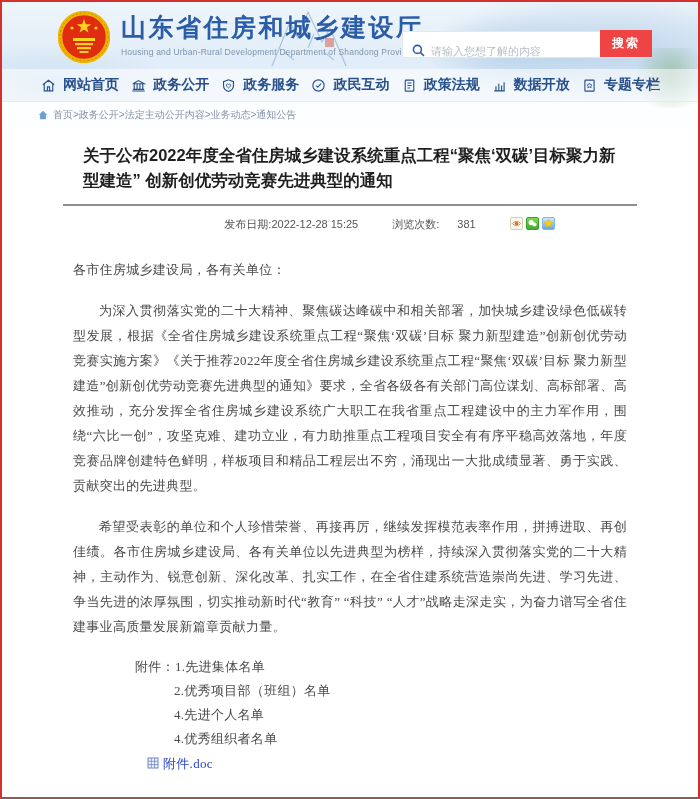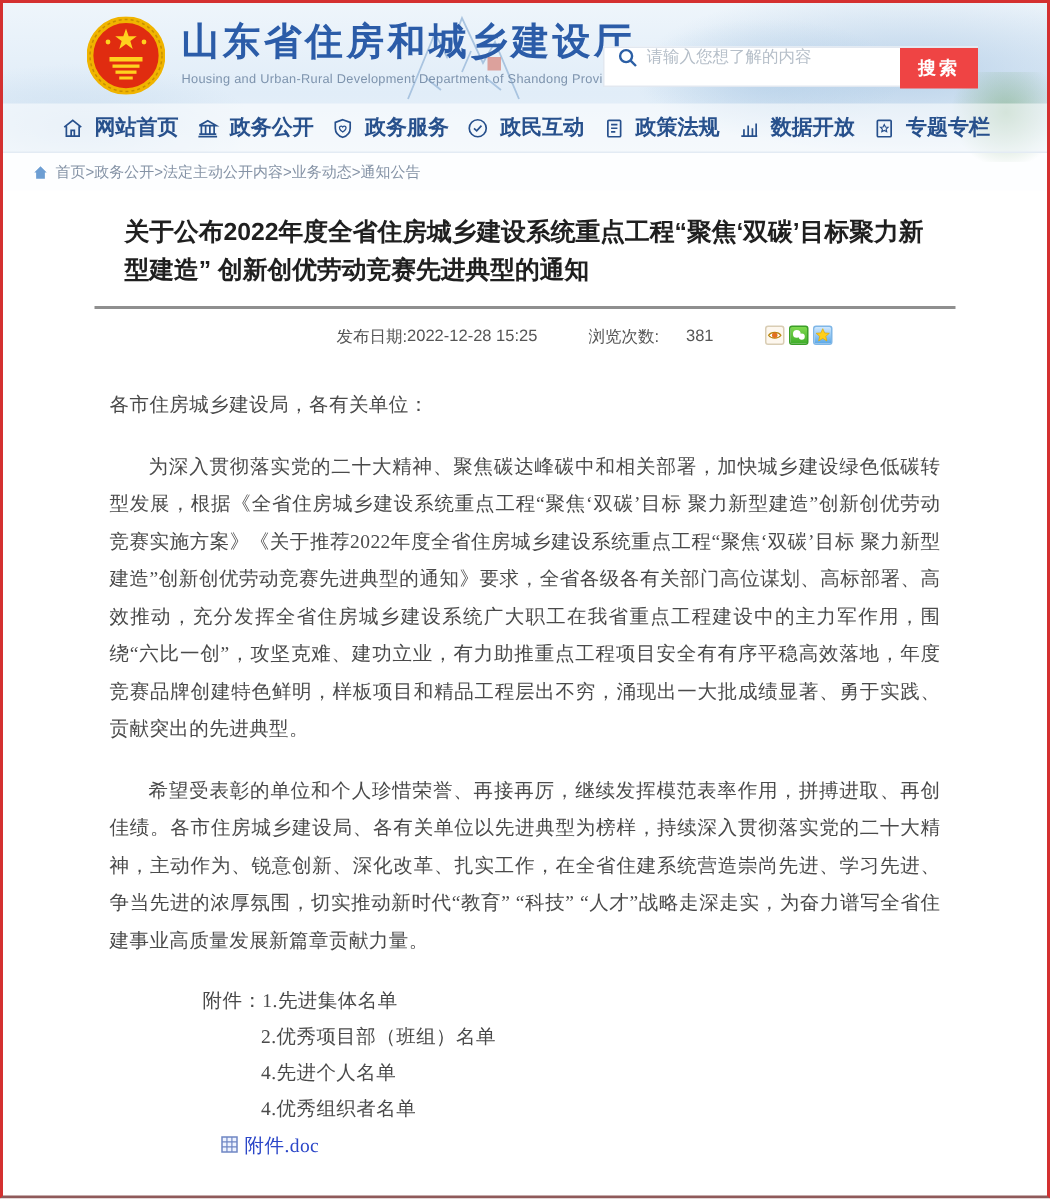--- a/index.html
+++ b/index.html
@@ -23,36 +23,36 @@
   .wash-left{ left:0; top:40px; width:170px; height:60px;
     background:radial-gradient(ellipse at 30% 70%, rgba(175,203,228,.4), rgba(175,203,228,0) 70%); }
   .wash-tree{ right:-6px; top:46px; width:74px; height:60px;
     background:radial-gradient(circle at 55% 45%, rgba(118,168,118,.55), rgba(118,168,118,0) 70%); }
   .mountain-sketch{ position:absolute; left:262px; top:6px; }
   .seal{ position:absolute; left:323px; top:36px; width:9px; height:9px;
     background:#d98d85; opacity:.8; }
   .brand{ position:absolute; left:56px; top:9px; display:flex; align-items:flex-start; gap:11px; }
   .site-title{ font-size:25px; font-weight:bold; color:#2b5ca8; letter-spacing:2.5px; }
   .site-subtitle{ font-size:8.5px; color:#7d93ad; margin-top:3px; letter-spacing:.2px; }
-  .search{ position:absolute; right:46px; top:29px; display:flex; align-items:flex-start;
+  .search{ position:absolute; right:46px; top:29px; display:flex; align-items:flex-end;
     width:250px; height:27px; background:#fff; border:1px solid #e2e8f0; }
   .search svg{ margin:0 6px 0 9px; flex:none; }
   .search input{ flex:1; min-width:0; border:none; outline:none; font-size:11px; color:#333;
     font-family:inherit; }
   .search input::placeholder{ color:#b6bfc9; }
   .search button{ width:52px; height:27px; margin-right:-1px; border:none; background:#ef4444;
     color:#fff; font-size:12px; font-weight:bold; letter-spacing:2px; cursor:pointer; font-family:inherit; }
   .main-nav{ position:absolute; left:0; right:0; bottom:0; height:33px;
     display:flex; align-items:center; justify-content:space-between; padding:0 38px;
     background:rgba(255,255,255,.55); border-bottom:1px solid #e3ebf4; }
   .nav-item{ display:flex; align-items:center; gap:6px; color:#27508c; font-size:14px;
     font-weight:bold; text-decoration:none; cursor:pointer; white-space:nowrap; }
   .nav-item svg{ flex:none; }
   
-  .breadcrumb{ height:25px; display:flex; align-items:center; gap:5px; padding-left:20px;
+  .breadcrumb{ height:25px; display:flex; align-items:center; gap:5px; padding-left:36px;
     font-size:10px; color:#8593a6; background:#fdfeff; }
   
   .article{ padding:0 55px; }
   .article-title{ margin:16px 26px 0; font-size:16.5px; line-height:25px; color:#1f1f1f;
     font-weight:bold; }
   .title-divider{ border:none; border-top:2px solid #8f8f8f; margin:11px 6px 0; }
   .meta{ position:relative; margin-top:9px; height:18px; font-size:11px; color:#555;
     display:flex; justify-content:center; align-items:center; gap:8px; }
   .meta .gap{ width:18px; }
   .meta-icons{ position:absolute; right:88px; top:2px; display:flex; gap:3px; }

